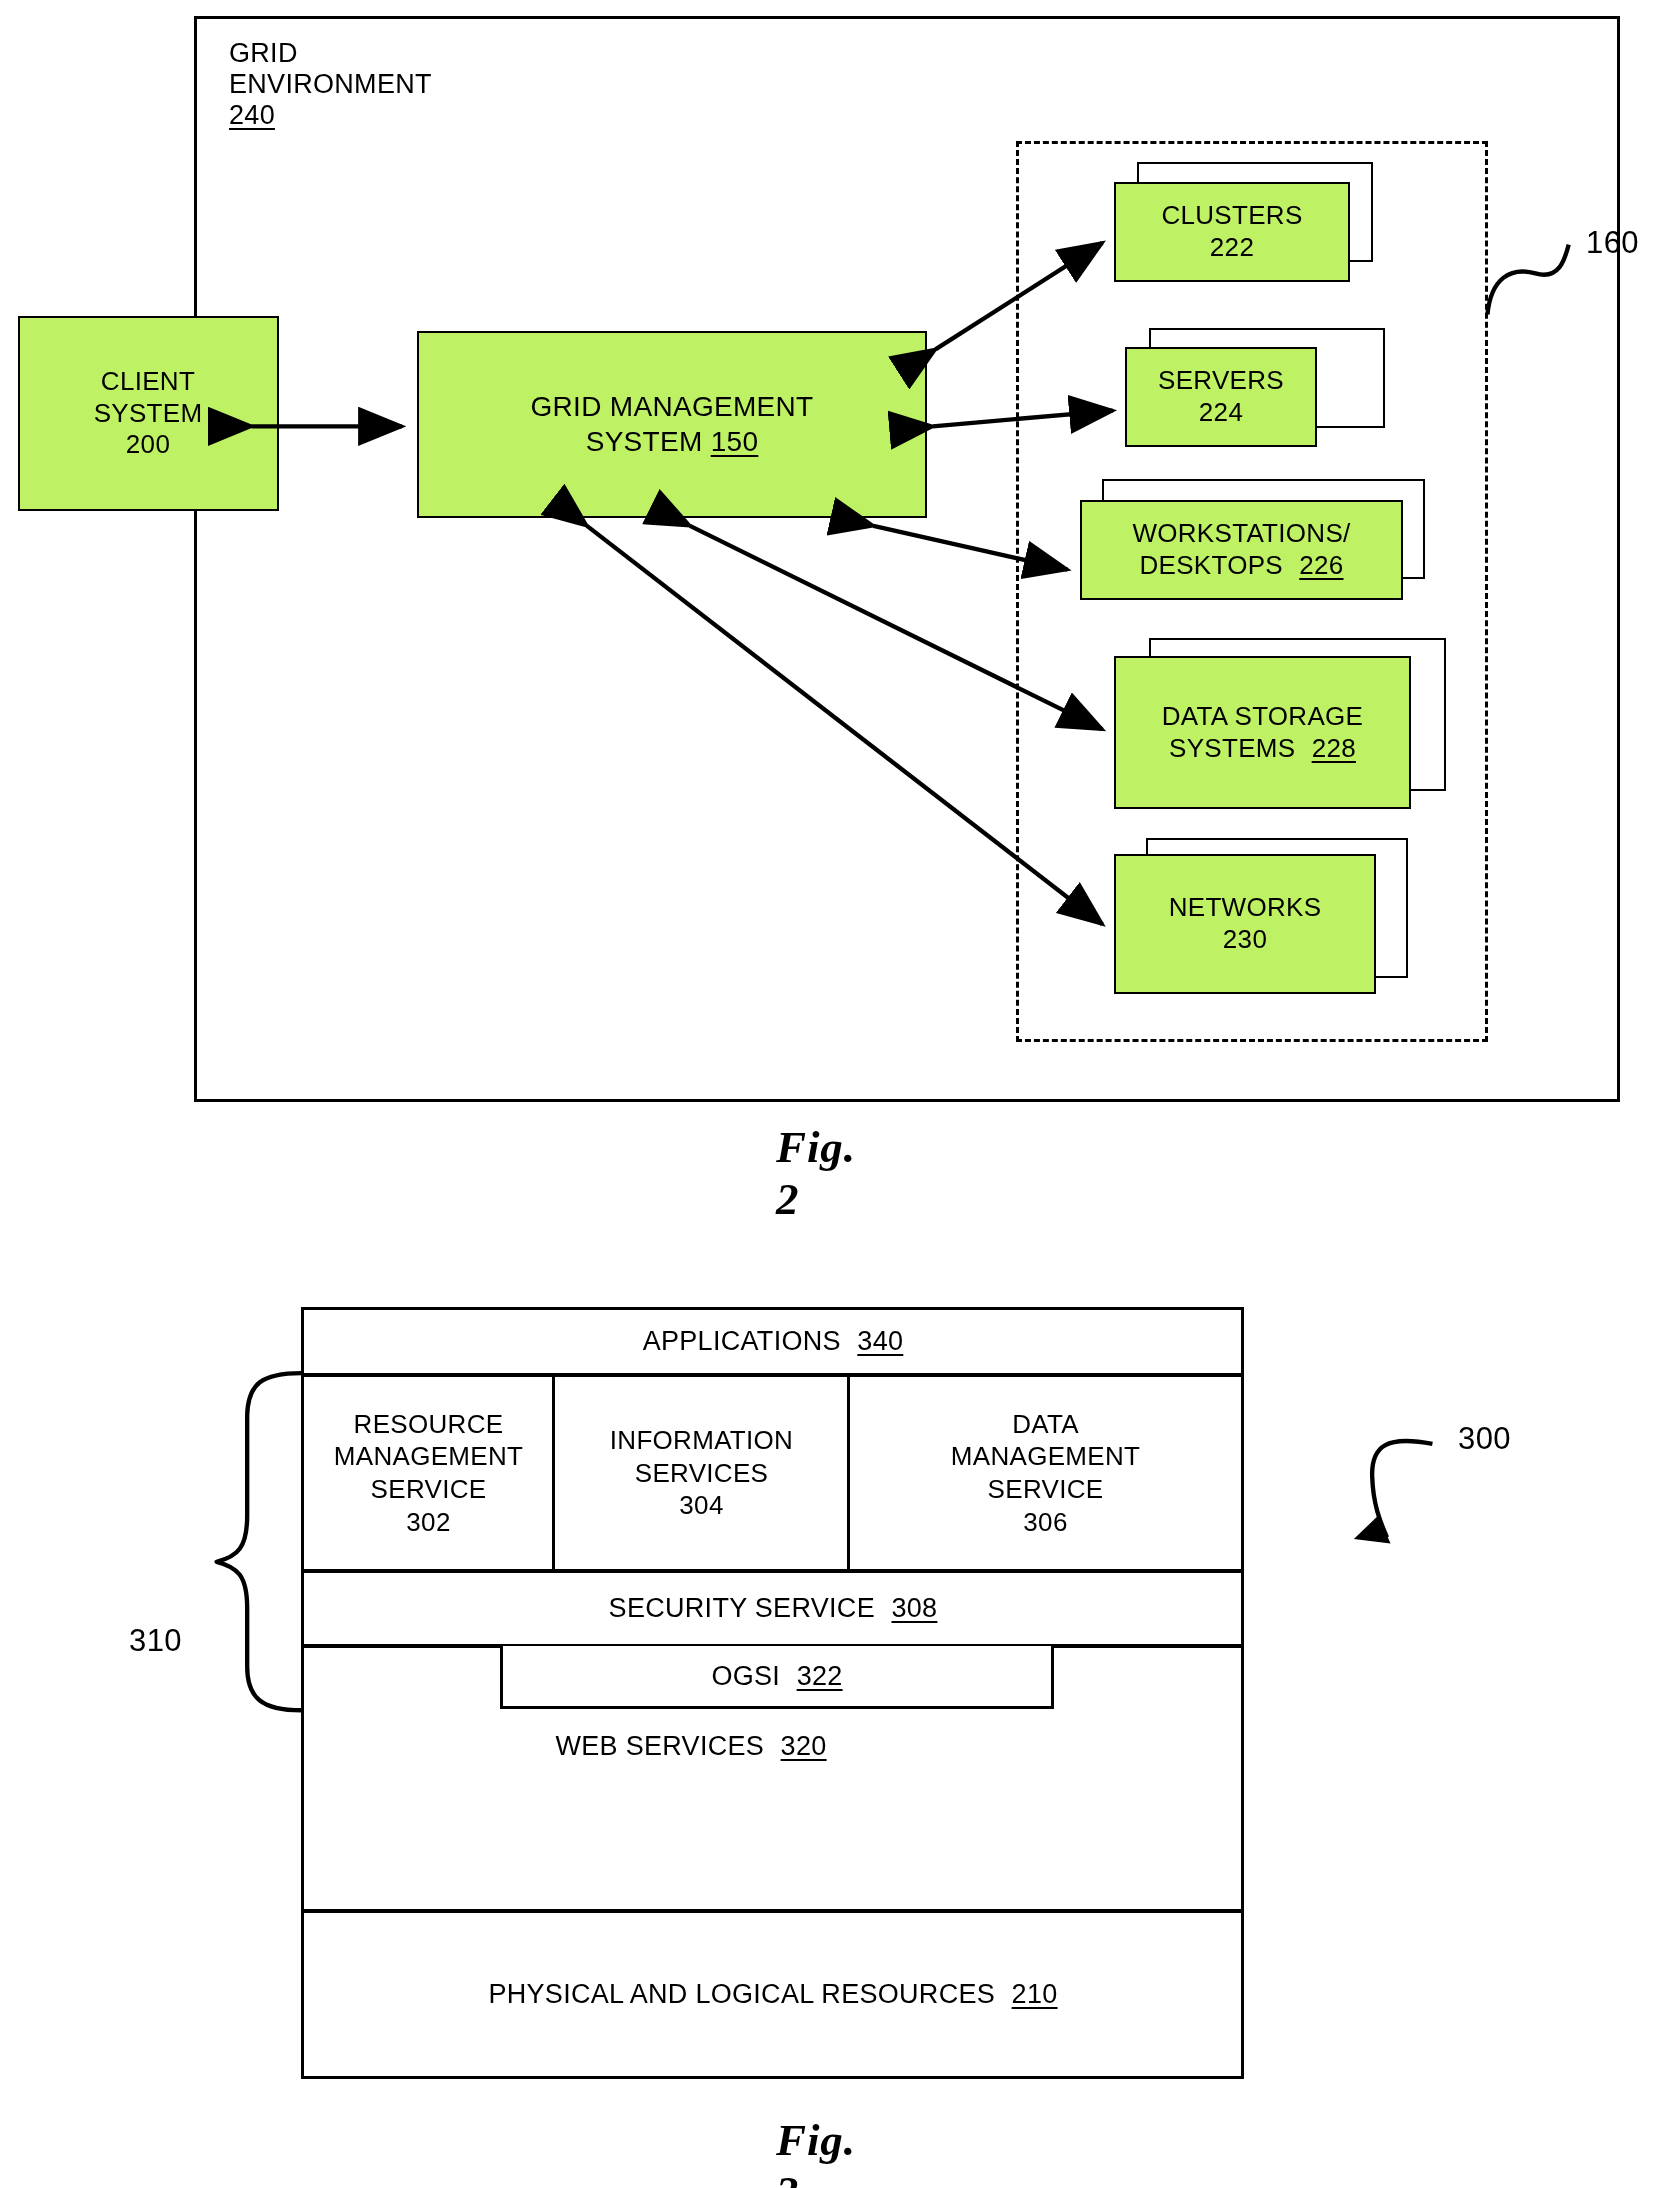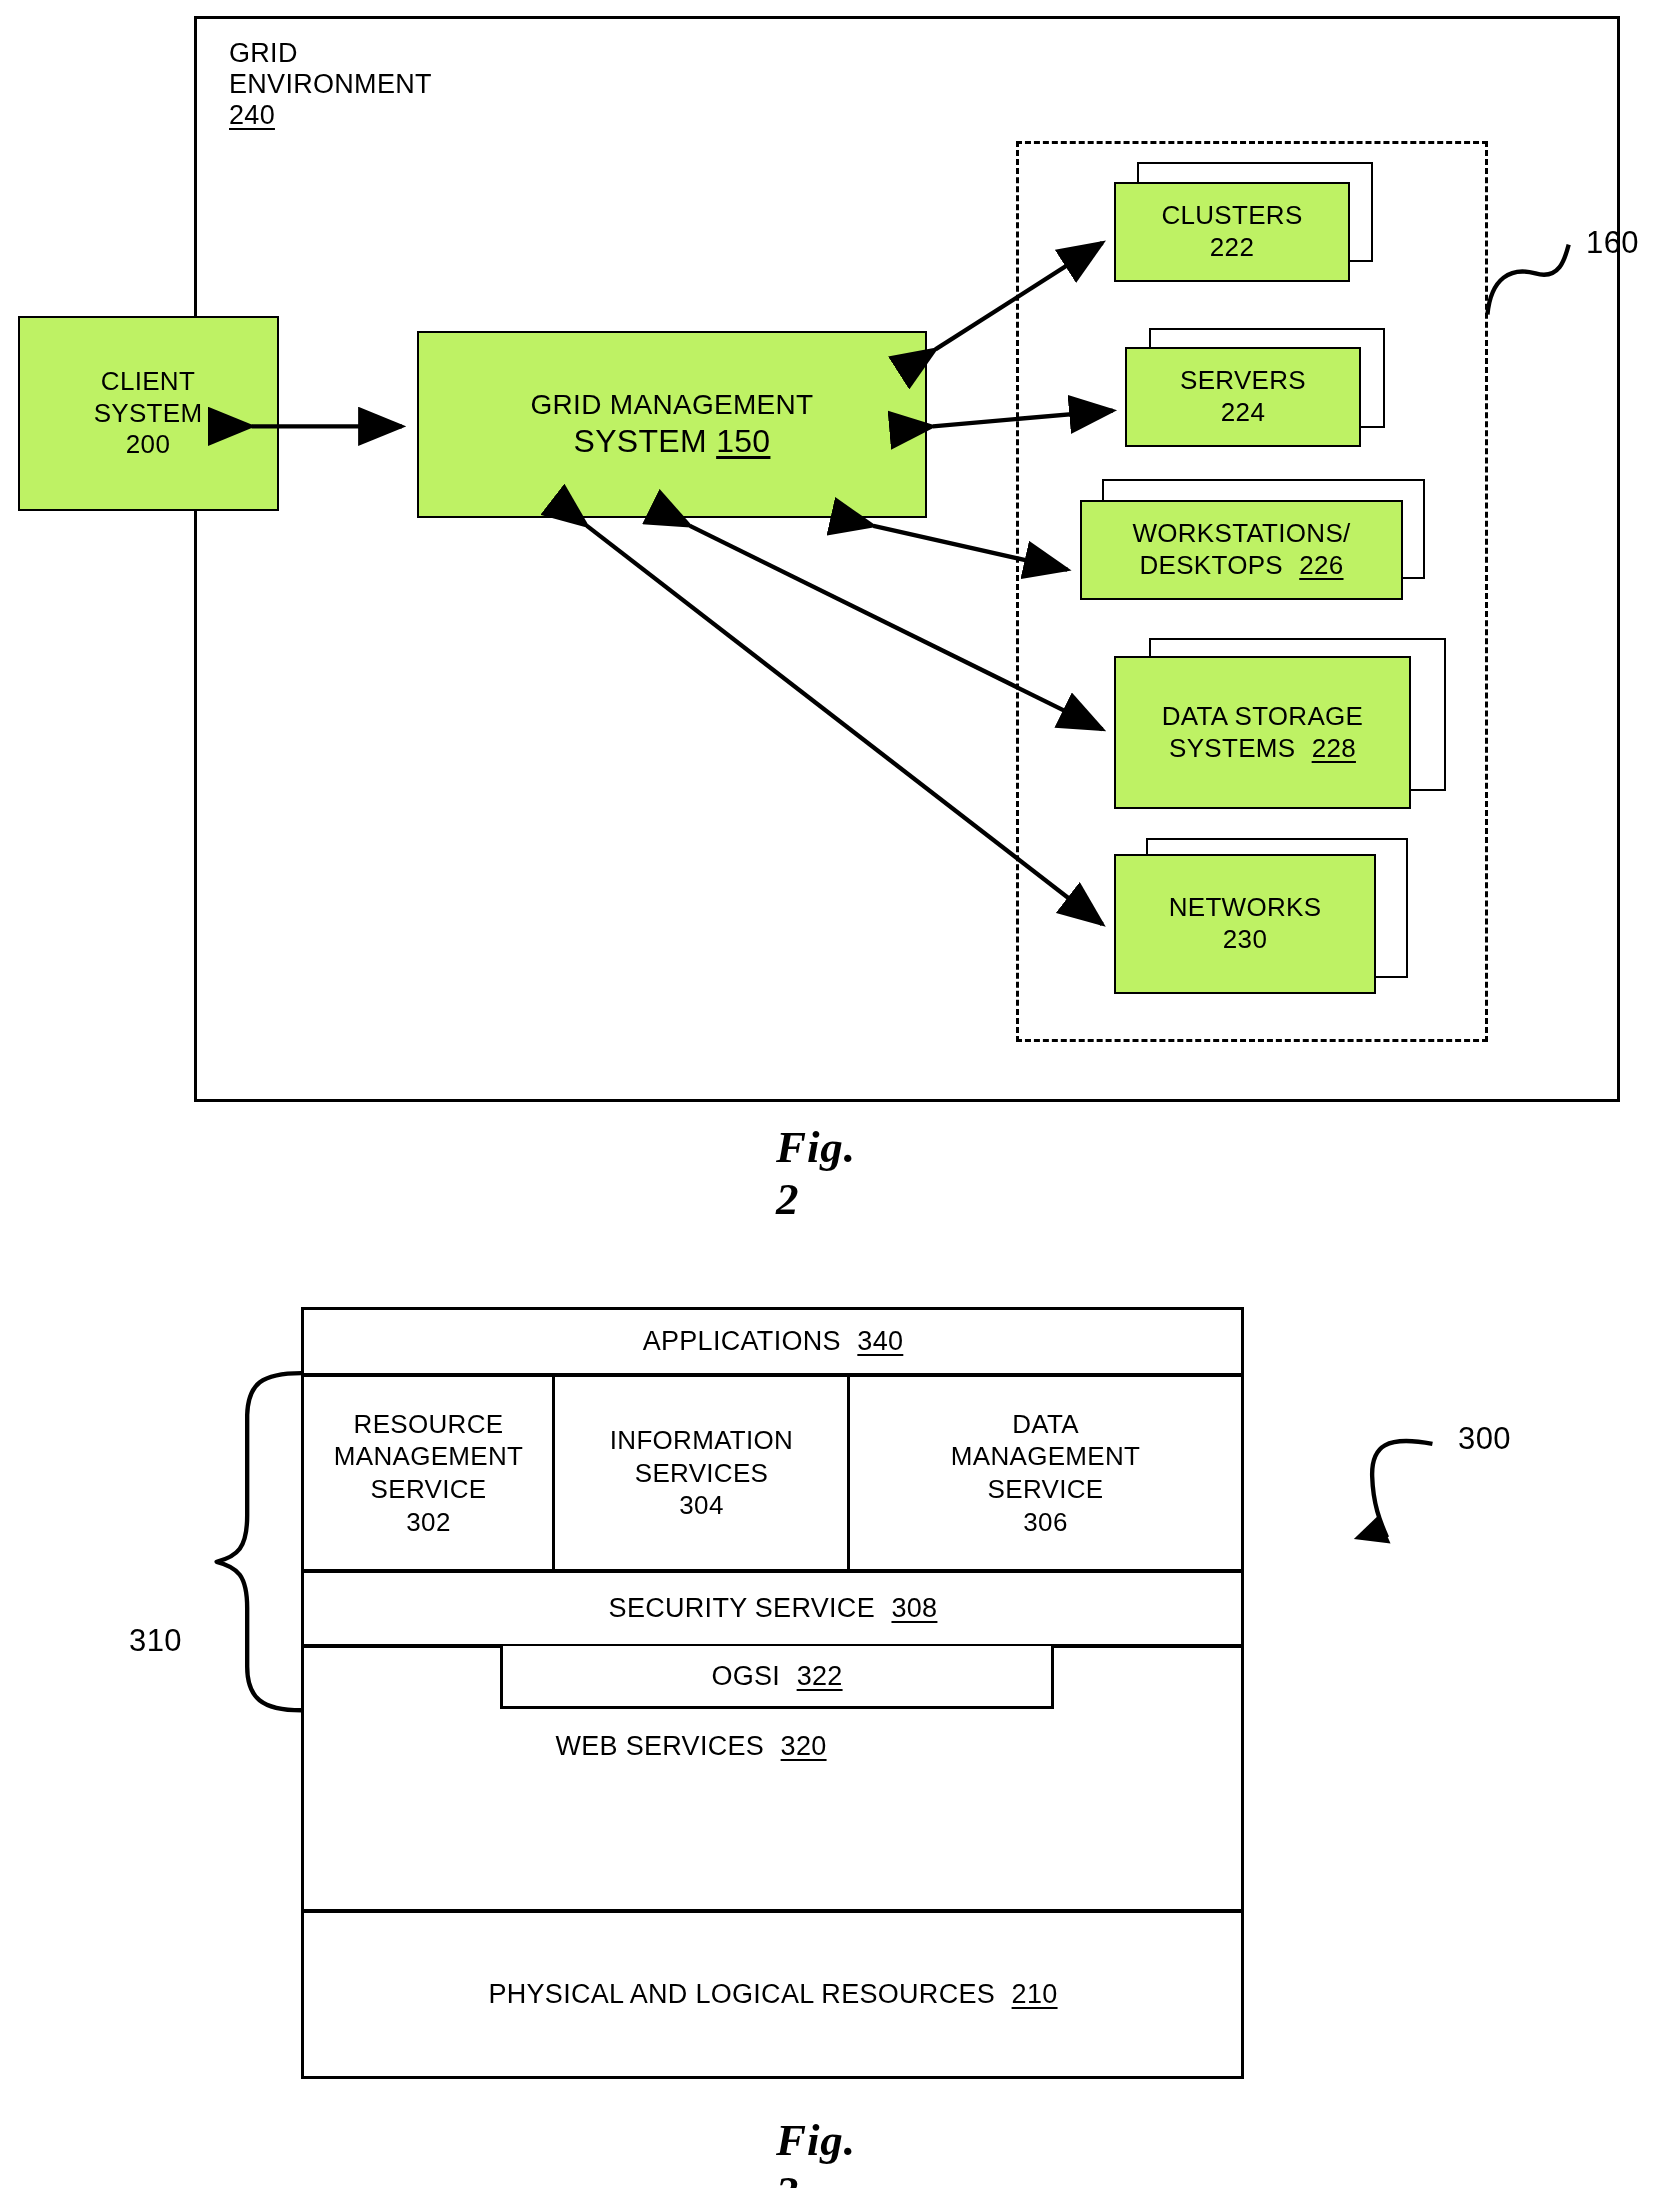--- a/index.html
+++ b/index.html
@@ -43,34 +43,34 @@
   <div class="dashed" style="left:1016px;top:141px;width:472px;height:901px;"></div>
 
   <div class="box" style="left:17.5px;top:316px;width:261px;height:195px;">
     <span class="lbl">CLIENT</span>
     <span class="lbl">SYSTEM</span>
     <span class="lbl u">200</span>
   </div>
 
   <div class="box" style="left:417px;top:331px;width:510px;height:187px;">
     <span class="lbl" style="font-size:28px;">GRID MANAGEMENT</span>
-    <span class="lbl" style="font-size:32px;">
+    <span class="lbl" style="font-size:28px;">
       <span>SYSTEM</span>
       <span class="u">150</span>
     </span>
   </div>
 
   <div class="shadowbox" style="left:1137px;top:162px;width:236px;height:100px;"></div>
   <div class="box" style="left:1114px;top:182px;width:236px;height:100px;">
     <span class="lbl">CLUSTERS</span>
     <span class="lbl u">222</span>
   </div>
 
   <div class="shadowbox" style="left:1149px;top:328px;width:236px;height:100px;"></div>
-  <div class="box" style="left:1125px;top:347px;width:236px;height:100px;">
+  <div class="box" style="left:1125px;top:347px;width:192px;height:100px;">
     <span class="lbl">SERVERS</span>
     <span class="lbl u">224</span>
   </div>
 
   <div class="shadowbox" style="left:1102px;top:479px;width:323px;height:100px;"></div>
   <div class="box" style="left:1080px;top:500px;width:323px;height:100px;">
     <span class="lbl">WORKSTATIONS/</span>
     <span class="lbl">
       <span>DESKTOPS</span>
       <span class="u" style="margin-left:8.7px;">226</span>

